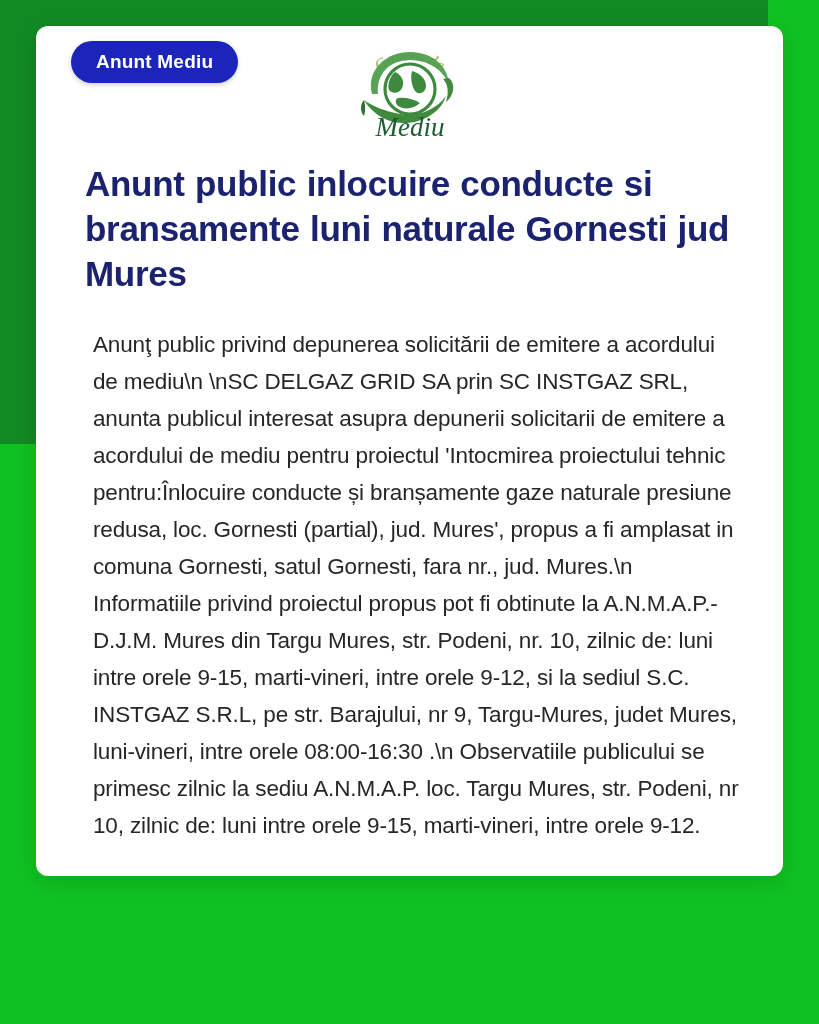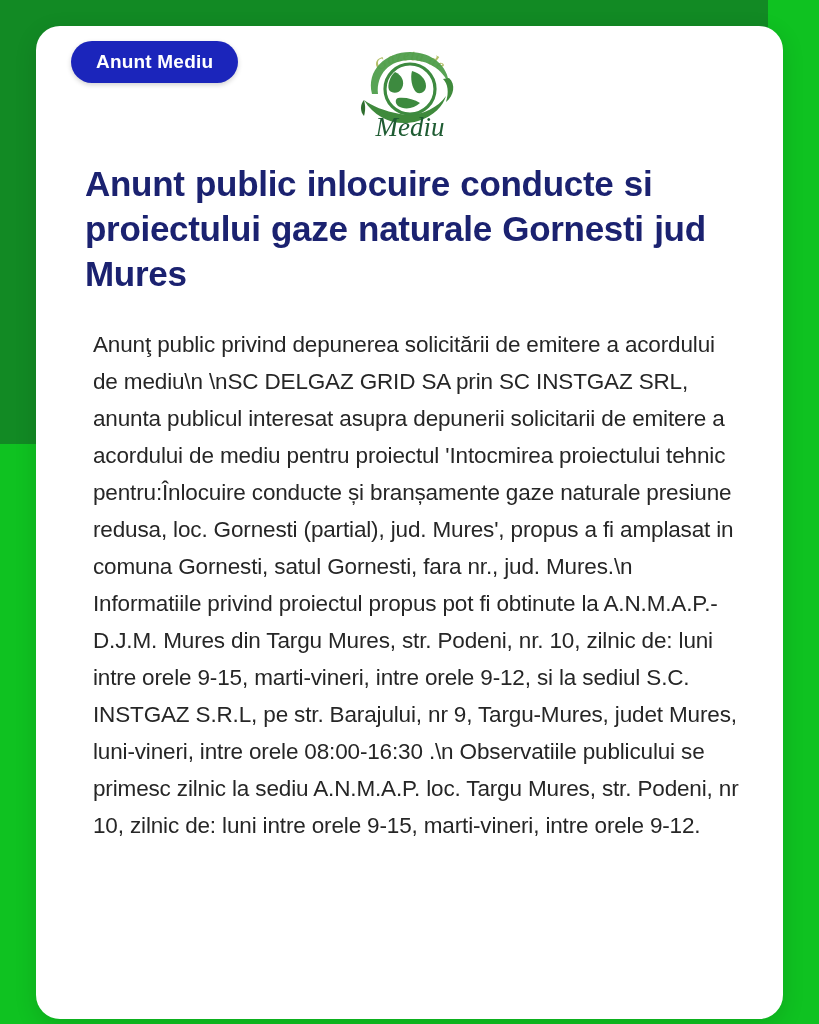--- a/index.html
+++ b/index.html
@@ -29,23 +29,23 @@
     height: 444px;
     background: #128a24;
   }
 
   
   .card {
     position: absolute;
     left: 36px;
     top: 26px;
     width: 747px;
-    height: 993px;
+    height: 850px;
     background: #ffffff;
-    border-radius: 24px;
+    border-radius: 12px;
     box-shadow: 0 6px 22px rgba(0,0,0,0.13);
     box-sizing: border-box;
     overflow: hidden;
   }
 
   
   .card-header {
     position: relative;
     height: 118px;
   }
@@ -136,17 +136,17 @@
         <path d="M 62 43 C 70 45 76 51 76 58 C 76 64 70 67 66 64
                  C 62 60 60 50 62 43 Z" fill="#3d8a3f"></path>
         <path d="M 48 70 C 55 69 64 71 70 75 C 64 81 54 82 48 78
                  C 45 75 45 71 48 70 Z" fill="#3d8a3f"></path>
 
         <text x="60" y="108" text-anchor="middle" font-family="'Liberation Serif', serif" font-size="27" font-style="italic" fill="#1f5c33">Mediu</text>
       </svg>
     </div>
   </div>
 
-  <h1 class="title">Anunt public inlocuire conducte si proiectului gaze naturale Gornesti jud Mures</h1>
+  <h1 class="title">Anunt public inlocuire conducte si bransamente luni naturale Gornesti jud Mures</h1>
 
   <p class="body-text">Anunţ public privind depunerea solicitării de emitere a acordului de mediu\n \nSC DELGAZ GRID SA prin SC INSTGAZ SRL, anunta publicul interesat asupra depunerii solicitarii de emitere a acordului de mediu pentru proiectul 'Intocmirea proiectului tehnic pentru:Înlocuire conducte și branșamente gaze naturale presiune redusa, loc. Gornesti (partial), jud. Mures', propus a fi amplasat in comuna Gornesti, satul Gornesti, fara nr., jud. Mures.\n Informatiile privind proiectul propus pot fi obtinute la A.N.M.A.P.-D.J.M. Mures din Targu Mures, str. Podeni, nr. 10, zilnic de: luni intre orele 9-15, marti-vineri, intre orele 9-12, si la sediul S.C. INSTGAZ S.R.L, pe str. Barajului, nr 9, Targu-Mures, judet Mures, luni-vineri, intre orele 08:00-16:30 .\n Observatiile publicului se primesc zilnic la sediu A.N.M.A.P. loc. Targu Mures, str. Podeni, nr 10, zilnic de: luni intre orele 9-15, marti-vineri, intre orele 9-12.</p>
 
 </div>
 
 </body></html>

